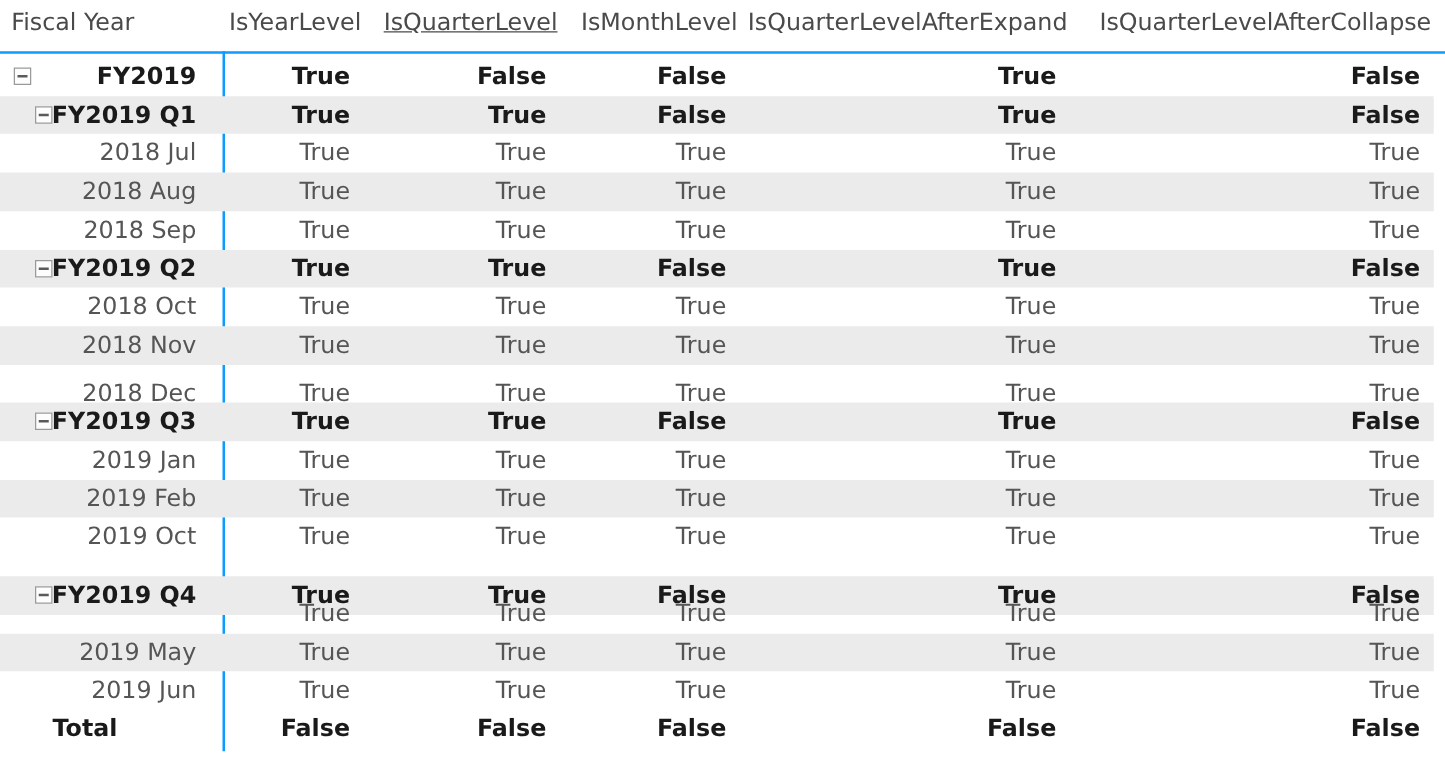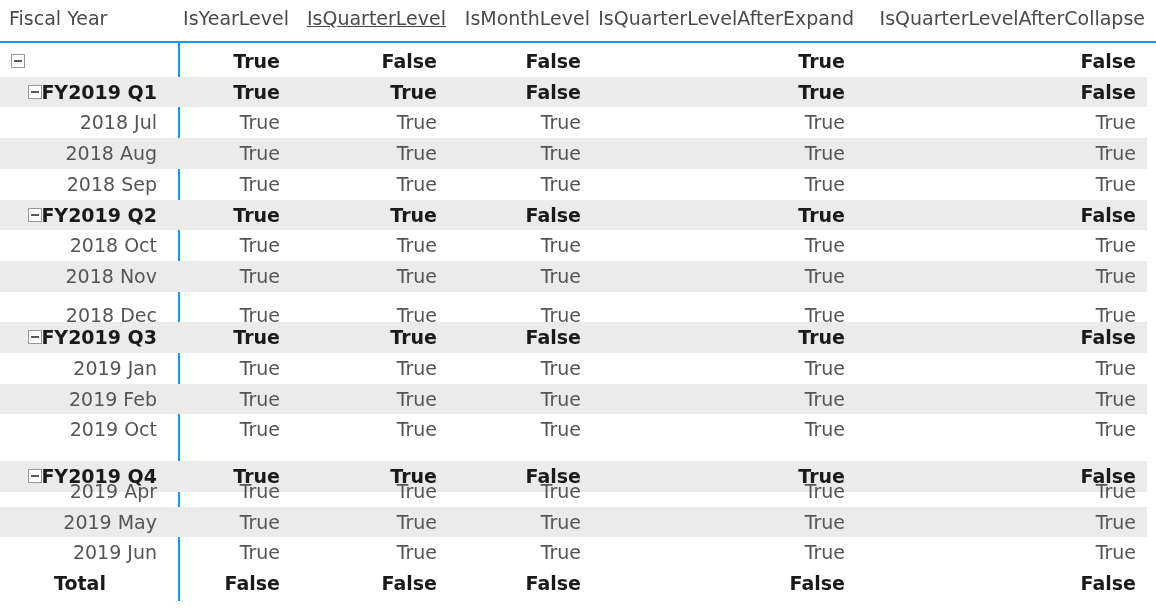--- a/index.html
+++ b/index.html
@@ -105,21 +105,21 @@
     width: 157px;
   }
   .data-row.bold .cell.rowhead {
     color: #1a1a1a;
     font-weight: 700;
   }
   .data-row.total .cell.rowhead {
     color: #1a1a1a;
     font-weight: 700;
     text-align: center;
-    left: 16px;
+    left: 4px;
     width: 128px;
   }
 
   
   .toggle-icon {
     position: absolute;
     top: 8px;
     width: 14px;
     height: 14px;
     box-sizing: border-box;
@@ -153,20 +153,21 @@
         <div class="header-cell right" style="right: 11px; margin-left: 40px;">IsQuarterLevelAfterCollapse</div>
       </div>
     <div class="header-underline"></div>
   </div>
 
   <div class="col-divider"></div>
 
   <div class="body-area" id="body-area">
       <div class="data-row plain bold" style="top: 0px;">
         <div class="toggle-icon level0"></div>
+        <div class="cell rowhead">FY2019</div>
         <div class="cell value" style="right: 867px;">True</div>
         <div class="cell value" style="right: 710px;">False</div>
         <div class="cell value" style="right: 566px;">False</div>
         <div class="cell value" style="right: 302px;">True</div>
         <div class="cell value" style="right: 11px;">False</div>
       </div>
       <div class="data-row banded bold" style="top: 30.7px;">
         <div class="toggle-icon level1"></div>
         <div class="cell rowhead">FY2019 Q1</div>
         <div class="cell value" style="right: 867px;">True</div>
@@ -268,21 +269,20 @@
       <div class="data-row banded bold" style="top: 399.1px; margin-top: 16px;">
         <div class="toggle-icon level1"></div>
         <div class="cell rowhead">FY2019 Q4</div>
         <div class="cell value" style="right: 867px;">True</div>
         <div class="cell value" style="right: 710px;">True</div>
         <div class="cell value" style="right: 566px;">False</div>
         <div class="cell value" style="right: 302px;">True</div>
         <div class="cell value" style="right: 11px;">False</div>
       </div>
       <div class="data-row plain" style="top: 429.8px;">
-        <div class="cell rowhead">2019 Apr</div>
         <div class="cell value" style="right: 867px;">True</div>
         <div class="cell value" style="right: 710px;">True</div>
         <div class="cell value" style="right: 566px;">True</div>
         <div class="cell value" style="right: 302px;">True</div>
         <div class="cell value" style="right: 11px;">True</div>
       </div>
       <div class="data-row banded" style="top: 460.5px;">
         <div class="cell rowhead">2019 May</div>
         <div class="cell value" style="right: 867px;">True</div>
         <div class="cell value" style="right: 710px;">True</div>

